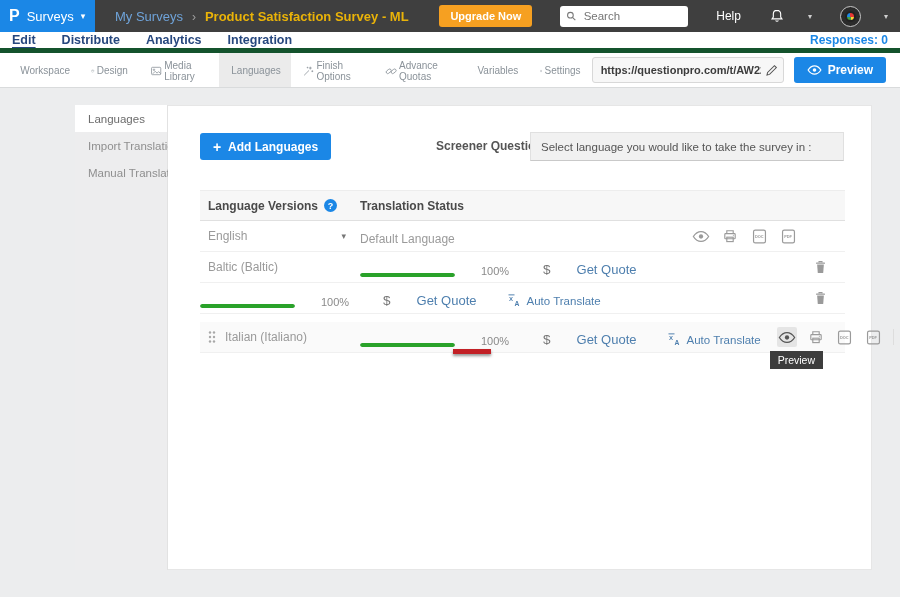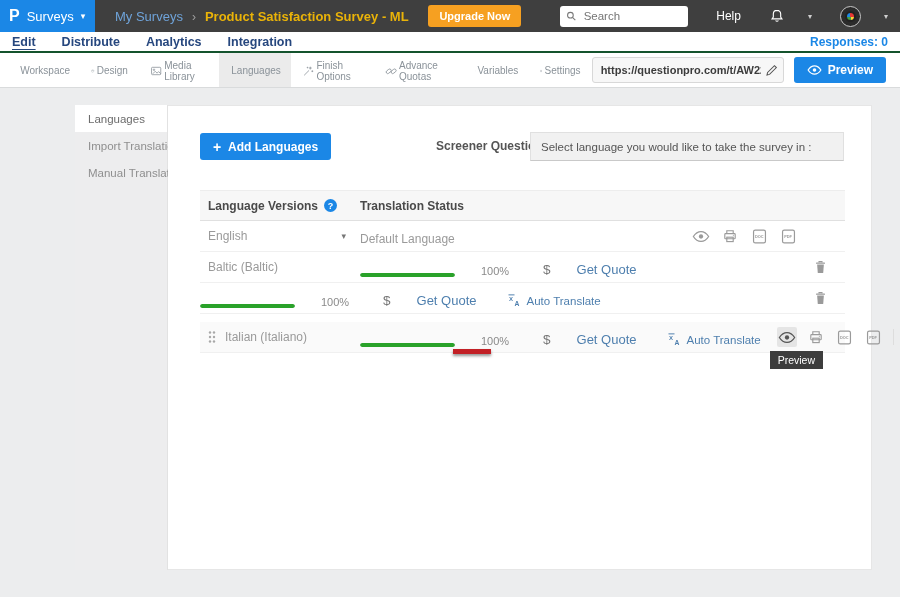--- a/index.html
+++ b/index.html
@@ -12,30 +12,30 @@
   .logo-p{color:#fff;font-weight:bold;font-size:16px;line-height:1;}
   .brand-label{color:#fff;font-size:13px;}
   .caret{font-size:9px;line-height:1;}
   .brand .caret{color:#fff;}
   .crumb{display:flex;align-items:flex-end;gap:9px;margin-left:20px;white-space:nowrap;}
   .crumb-parent{color:#6fa3d9;font-size:13px;}
   .crumb-sep{color:#9f9f9f;font-size:12px;}
   .crumb-current{color:#eab308;font-size:13px;font-weight:bold;}
   .top-right{margin-left:auto;display:flex;align-items:center;gap:28px;padding-right:12px;}
   .upgrade-btn{background:#f6a021;color:#fff;font-size:11px;font-weight:bold;border:none;border-radius:3px;padding:5px 11px;cursor:pointer;font-family:inherit;}
-  .searchbox{background:#fff;border-radius:3px;height:21px;width:128px;display:flex;align-items:center;gap:5px;padding:0 6px;margin-left:11px;}
+  .searchbox{background:#fff;border-radius:3px;height:21px;width:128px;display:flex;align-items:center;gap:5px;padding:0 6px;}
   .searchbox input{border:none;outline:none;font-size:11.5px;width:100%;font-family:inherit;color:#444;background:transparent;}
   .help-link{color:#fff;font-size:12px;text-decoration:none;}
   .bell{color:#fff;display:flex;align-items:center;}
   .tiny-caret{color:#cfcfcf;font-size:8px;margin-left:-5px;}
   .avatar{width:21px;height:21px;border-radius:50%;border:1.5px solid #c7c7c7;background:#2b2b2b;display:flex;align-items:center;justify-content:center;}
   .avatar-gauge{width:11px;height:11px;border-radius:50%;background:conic-gradient(#e53935 0 100deg,#fdd835 100deg 170deg,#43a047 170deg 260deg,#1e88e5 260deg 360deg);border:2px solid #222;}
 
   
-  .nav{position:absolute;top:32px;left:0;width:900px;height:21px;background:#fff;border-bottom:2px solid #14532d;display:flex;align-items:center;padding-left:12px;gap:26px;}
+  .nav{position:absolute;top:32px;left:0;width:900px;height:21px;background:#fff;border-bottom:5px solid #14532d;display:flex;align-items:center;padding-left:12px;gap:26px;}
   .nav-tab{color:#26477e;font-size:12.5px;font-weight:bold;text-decoration:none;cursor:pointer;}
   .nav-tab.active{text-decoration:underline;text-underline-offset:3px;}
   .responses{margin-left:auto;padding-right:12px;color:#1b87e6;font-size:12px;font-weight:bold;}
 
   
   .toolbar{position:absolute;top:53px;left:0;width:900px;height:35px;background:#fff;border-bottom:1px solid #d9dbdc;display:flex;align-items:stretch;padding-left:8px;}
   .titem{display:flex;align-items:center;justify-content:center;gap:2px;padding:2px 11px 1px;color:#8a9299;font-size:10px;cursor:pointer;min-width:56px;}
   .titem.active{background:#ebebeb;}
   .titem svg{stroke:#8a9299;fill:none;stroke-width:1.3;}
   .urlbox{margin-left:auto;align-self:center;width:192px;height:26px;background:#f7f7f7;border:1px solid #d8d8d8;border-radius:3px;display:flex;align-items:center;padding:0 5px 0 8px;}

